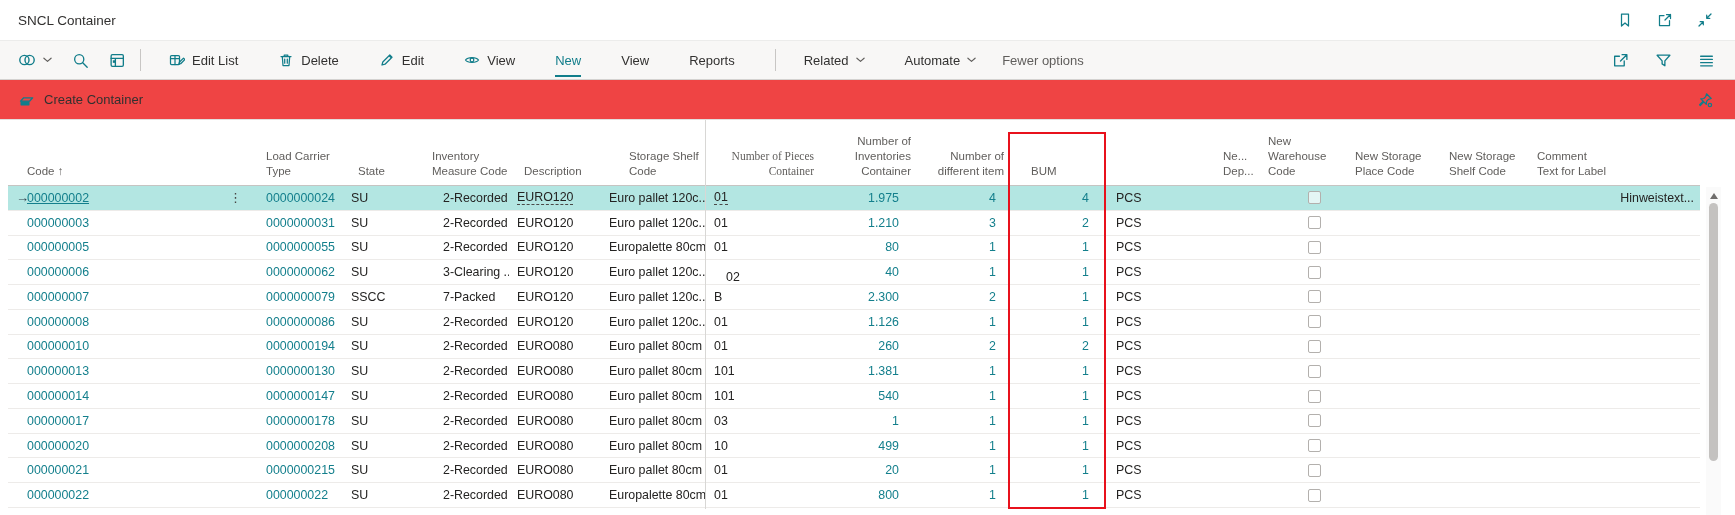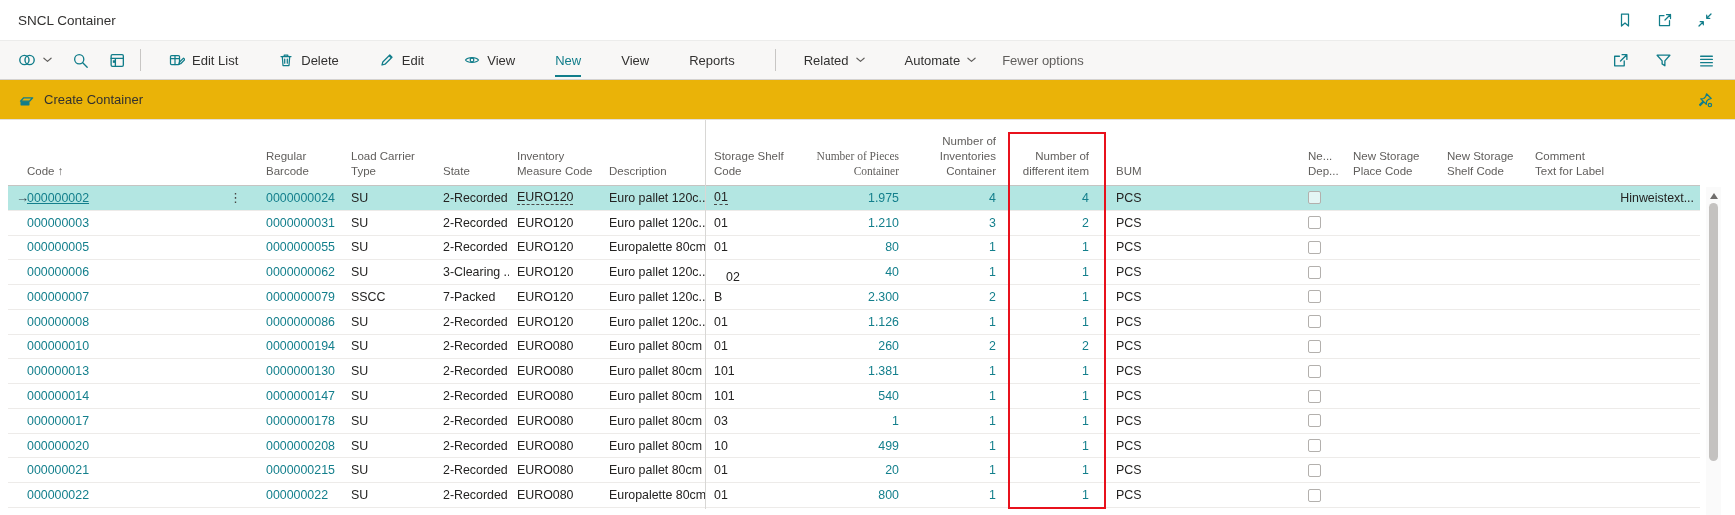--- a/index.html
+++ b/index.html
@@ -21,21 +21,21 @@
   .tgroup { display:flex; align-items:center; gap:20px; }
   .tsep { width:1px; height:22px; background:#c8c6c4; margin:0 14px; }
   .titem { display:flex; align-items:center; gap:7px; font-size:13px; color:#323130; cursor:pointer; white-space:nowrap; }
   .titem.menu { margin-right:26px;margin-left:14px; }
   .titem.active { color:#117d8a; position:relative; }
   .titem.active::after { content:""; position:absolute; left:0; right:0; bottom:-9px; height:2px; background:#117d8a; }
   .titem.dim { color:#605e5c; }
   .tright { margin-left:auto; display:flex; gap:26px; align-items:center; }
 
   
-  .actionbar { height:40px; background:#eab308; border-bottom:1px solid #e1dfdd;
+  .actionbar { height:40px; background:#ef4444; border-bottom:1px solid #e1dfdd;
     display:flex; align-items:center; padding:0 22px 0 18px;text-align:center; }
   .create { display:flex; align-items:center; gap:8px; font-size:13px; color:#323130; cursor:pointer; }
   .pinwrap { margin-left:auto; }
 
   
   .grid-header { margin-left:8px; width:1692px; height:66px; display:flex; border-bottom:1px solid #c6c4c2; }
   .h { flex:none; display:flex; align-items:flex-end; padding:0 8px 6px 8px; font-size:11.5px;
     line-height:1.3; color:#605e5c; white-space:normal; overflow:hidden; cursor:pointer; }
   .h.r { text-align:right; justify-content:flex-end; }
   .rows { margin-left:8px; width:1692px; }
@@ -203,23 +203,20 @@
     </span>
   </div>
 
   <div class="grid-header" id="grid-header">
       <div class="h" style="width: 19px;">
         <span></span>
       </div>
       <div class="h" style="width: 231px; padding-left: 0px;">
         <span>Code ↑</span>
       </div>
-      <div class="h" style="width: 85px;">
-        <span>Regular Barcode</span>
-      </div>
       <div class="h" style="width: 92px;">
         <span>Load Carrier Type</span>
       </div>
       <div class="h" style="width: 74px;">
         <span>State</span>
       </div>
       <div class="h" style="width: 92px;">
         <span>Inventory Measure Code</span>
       </div>
       <div class="h" style="width: 104px;">
@@ -235,20 +232,23 @@
         <span>Number of Inventories Container</span>
       </div>
       <div class="h r" style="width: 104px; padding-right: 15px;">
         <span>Number of different item</span>
       </div>
       <div class="h" style="width: 194px; padding-left: 12px;">
         <span>BUM</span>
       </div>
       <div class="h" style="width: 47px; padding-left: 10px;">
         <span>Ne... Dep...</span>
+      </div>
+      <div class="h" style="width: 87px;">
+        <span>New Warehouse Code</span>
       </div>
       <div class="h" style="width: 94px;">
         <span>New Storage Place Code</span>
       </div>
       <div class="h" style="width: 89px;">
         <span>New Storage Shelf Code</span>
       </div>
       <div class="h" style="width: 85px; padding-left: 7px; padding-right: 6px;">
         <span>Comment Text for Label</span>
       </div>

